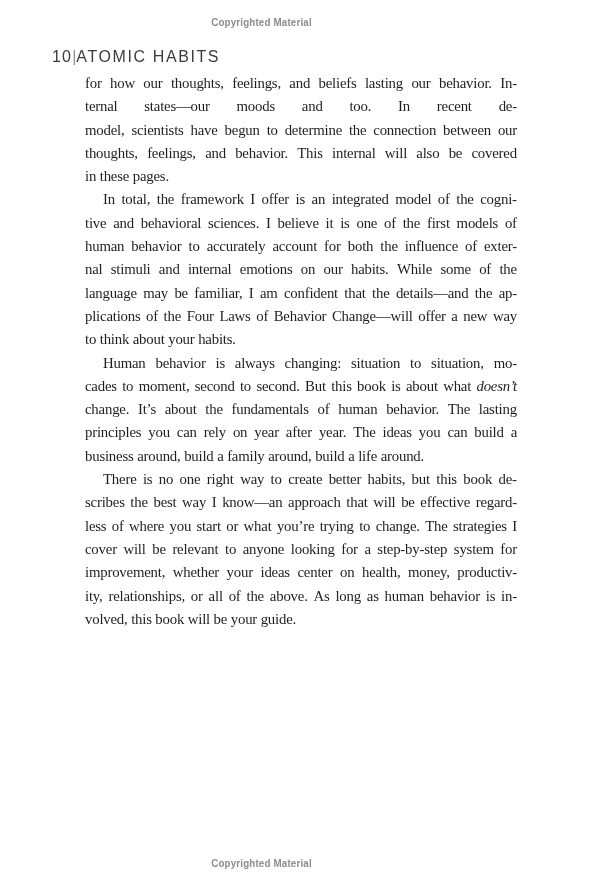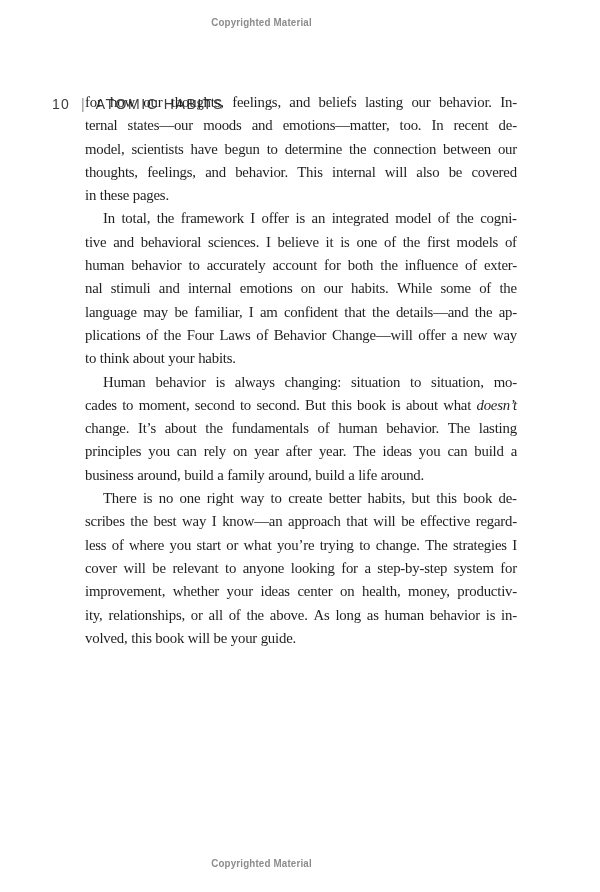--- a/index.html
+++ b/index.html
@@ -23,33 +23,32 @@
     letter-spacing: 0.2px;
   }
   .notice-top { top: 16px; }
   .notice-bottom { top: 857px; }
   .running-header {
     position: absolute;
     left: 52px;
     top: 48px;
     display: flex;
     align-items: baseline;
-    gap: 11px;
+    gap: 0;
     font-family: "Liberation Sans", "DejaVu Sans", sans-serif;
-    font-size: 14px;
+    font-size: 16px;
     color: #3c3c3c;
-    margin-top: 48px;
   }
   .running-header .pagenum { letter-spacing: 1.2px; }
   .running-header .divider { color: #8f8f8f; font-weight: 400; }
   .running-header .booktitle { letter-spacing: 1.6px; }
   .body-text {
     position: absolute;
     left: 85px;
-    top: 91px;
+    top: 72px;
     width: 432px;
     font-size: 14.8px;
     line-height: 23.3px;
     letter-spacing: -0.2px;
     color: #1e1e1e;
   }
   .line {
     display: flex;
     justify-content: space-between;
     height: 23.3px;
@@ -83,21 +82,20 @@
         <span>lasting</span>
         <span>our</span>
         <span>behavior.</span>
         <span>In-</span>
       </div>
       <div class="line">
         <span>ternal</span>
         <span>states—our</span>
         <span>moods</span>
         <span>and</span>
-        <span>emotions—matter,</span>
         <span>too.</span>
         <span>In</span>
         <span>recent</span>
         <span>de-</span>
       </div>
       <div class="line">
         <span>model,</span>
         <span>scientists</span>
         <span>have</span>
         <span>begun</span>

